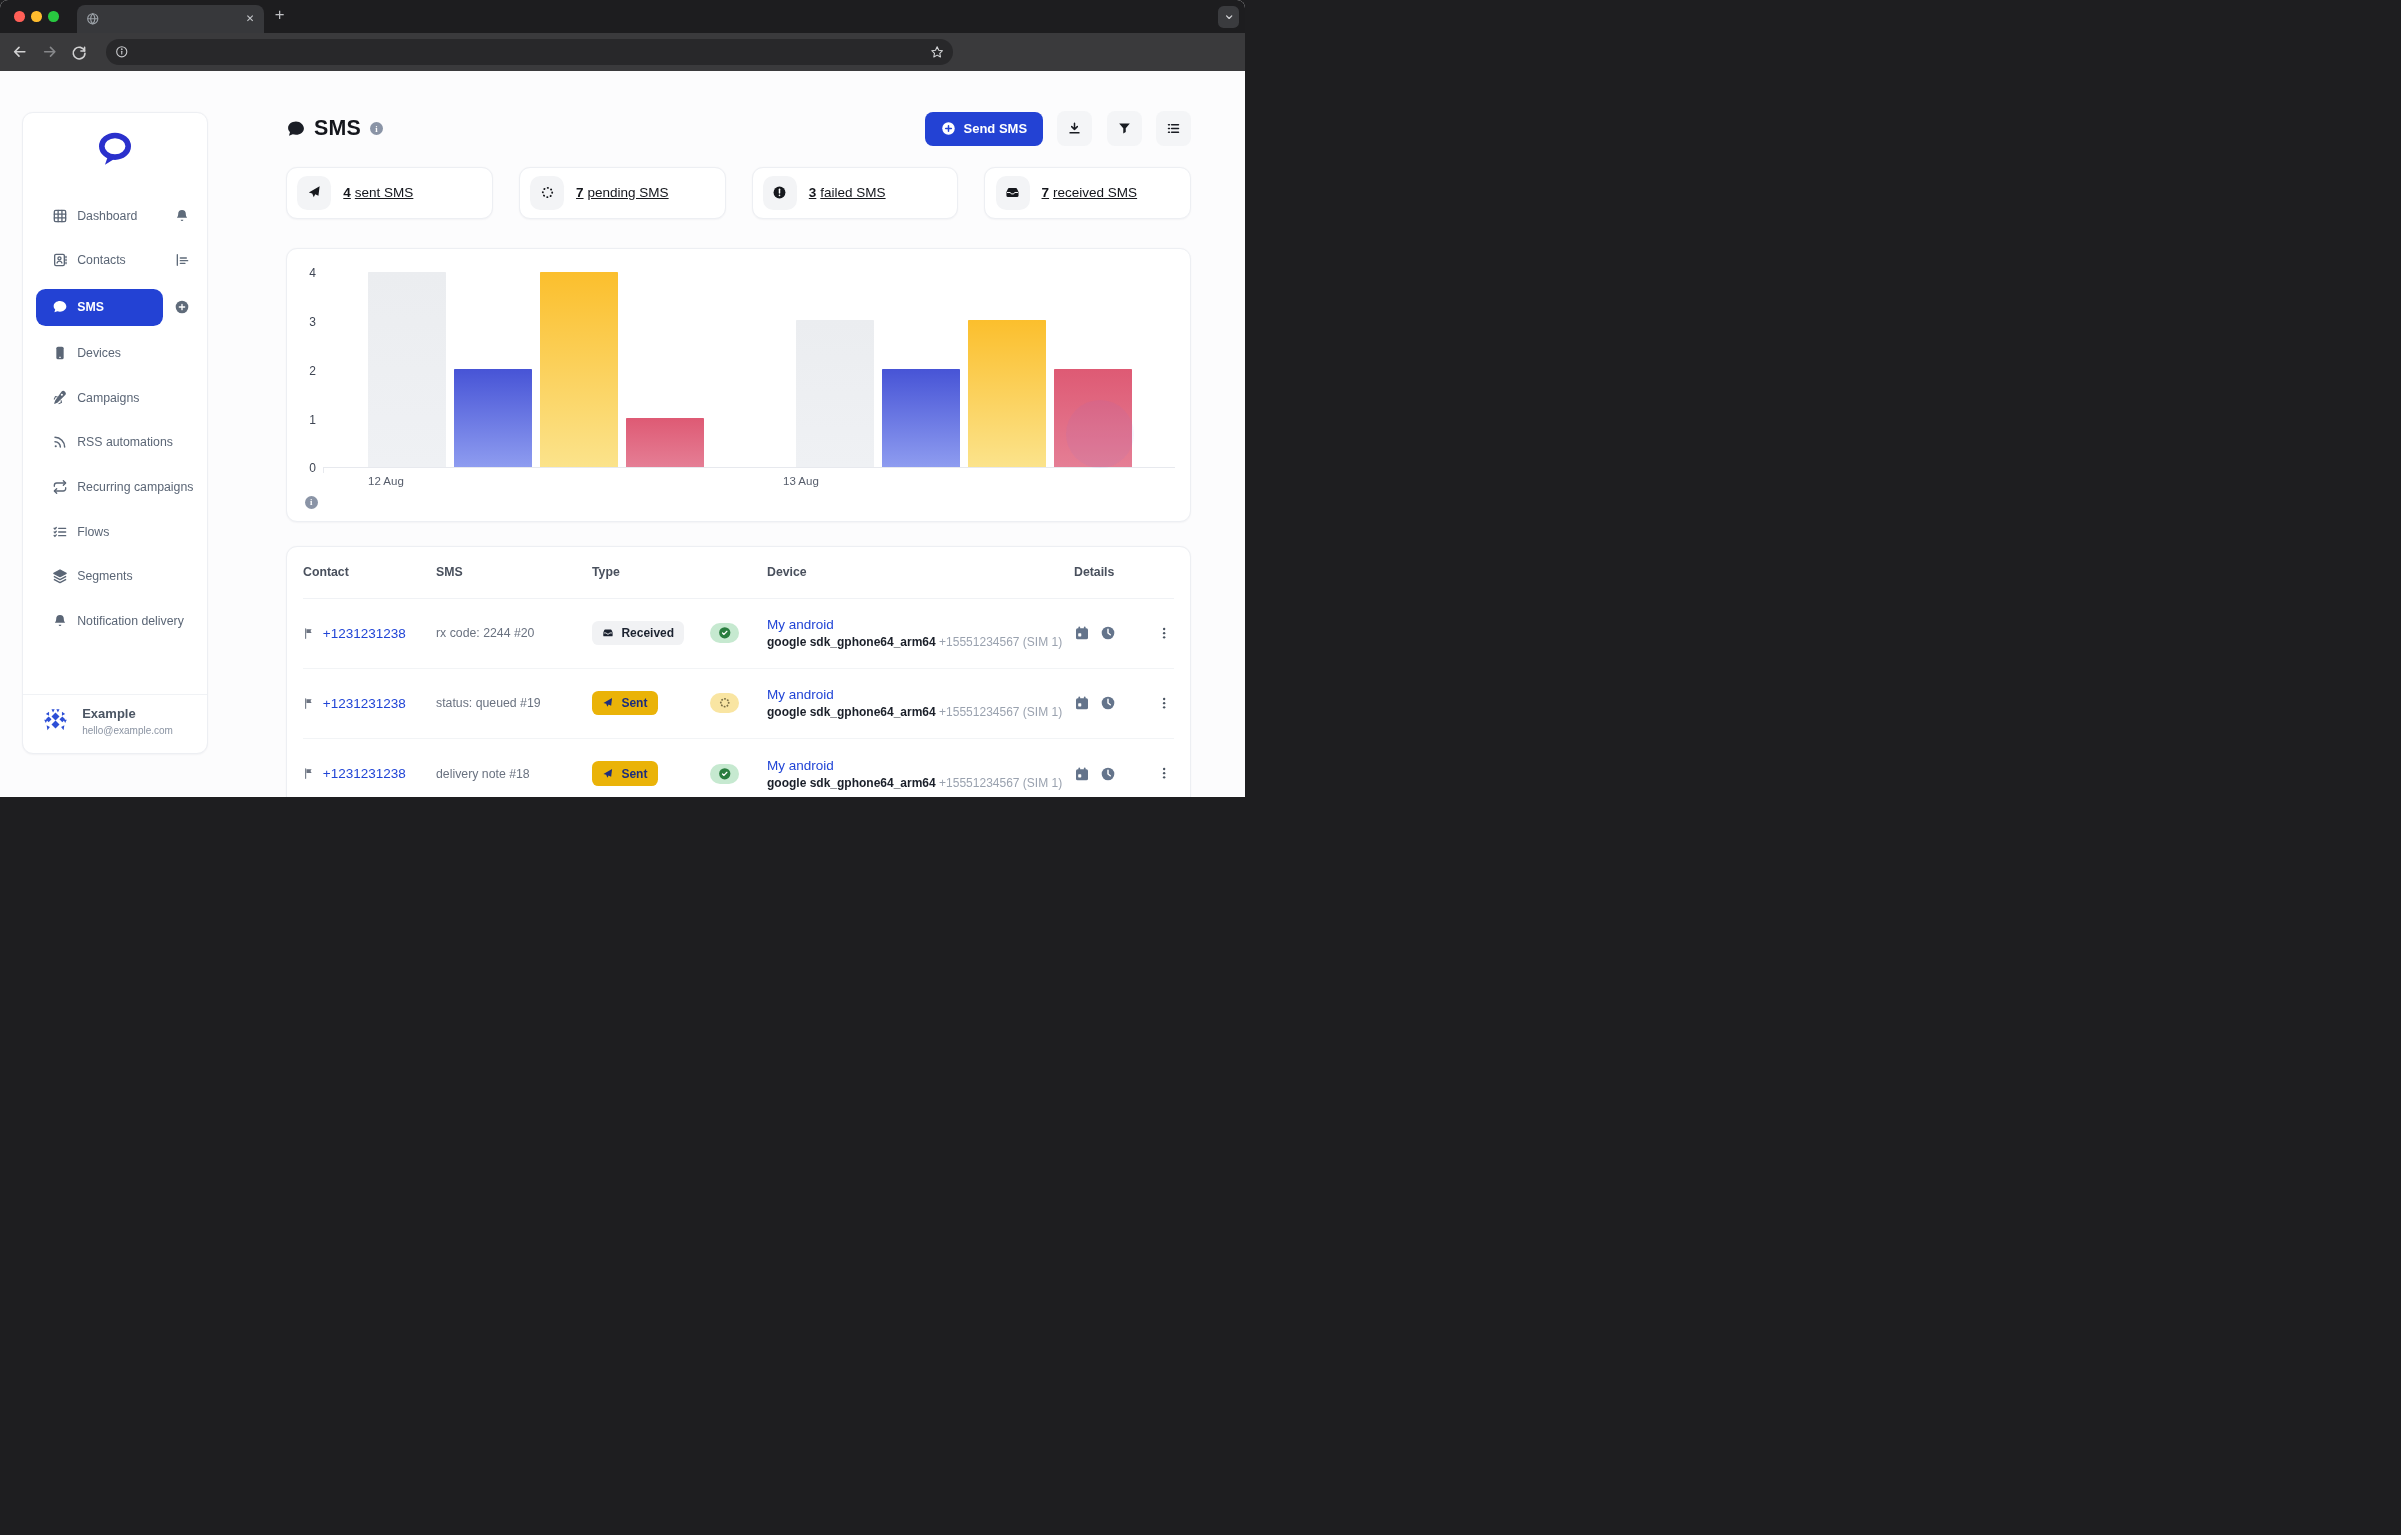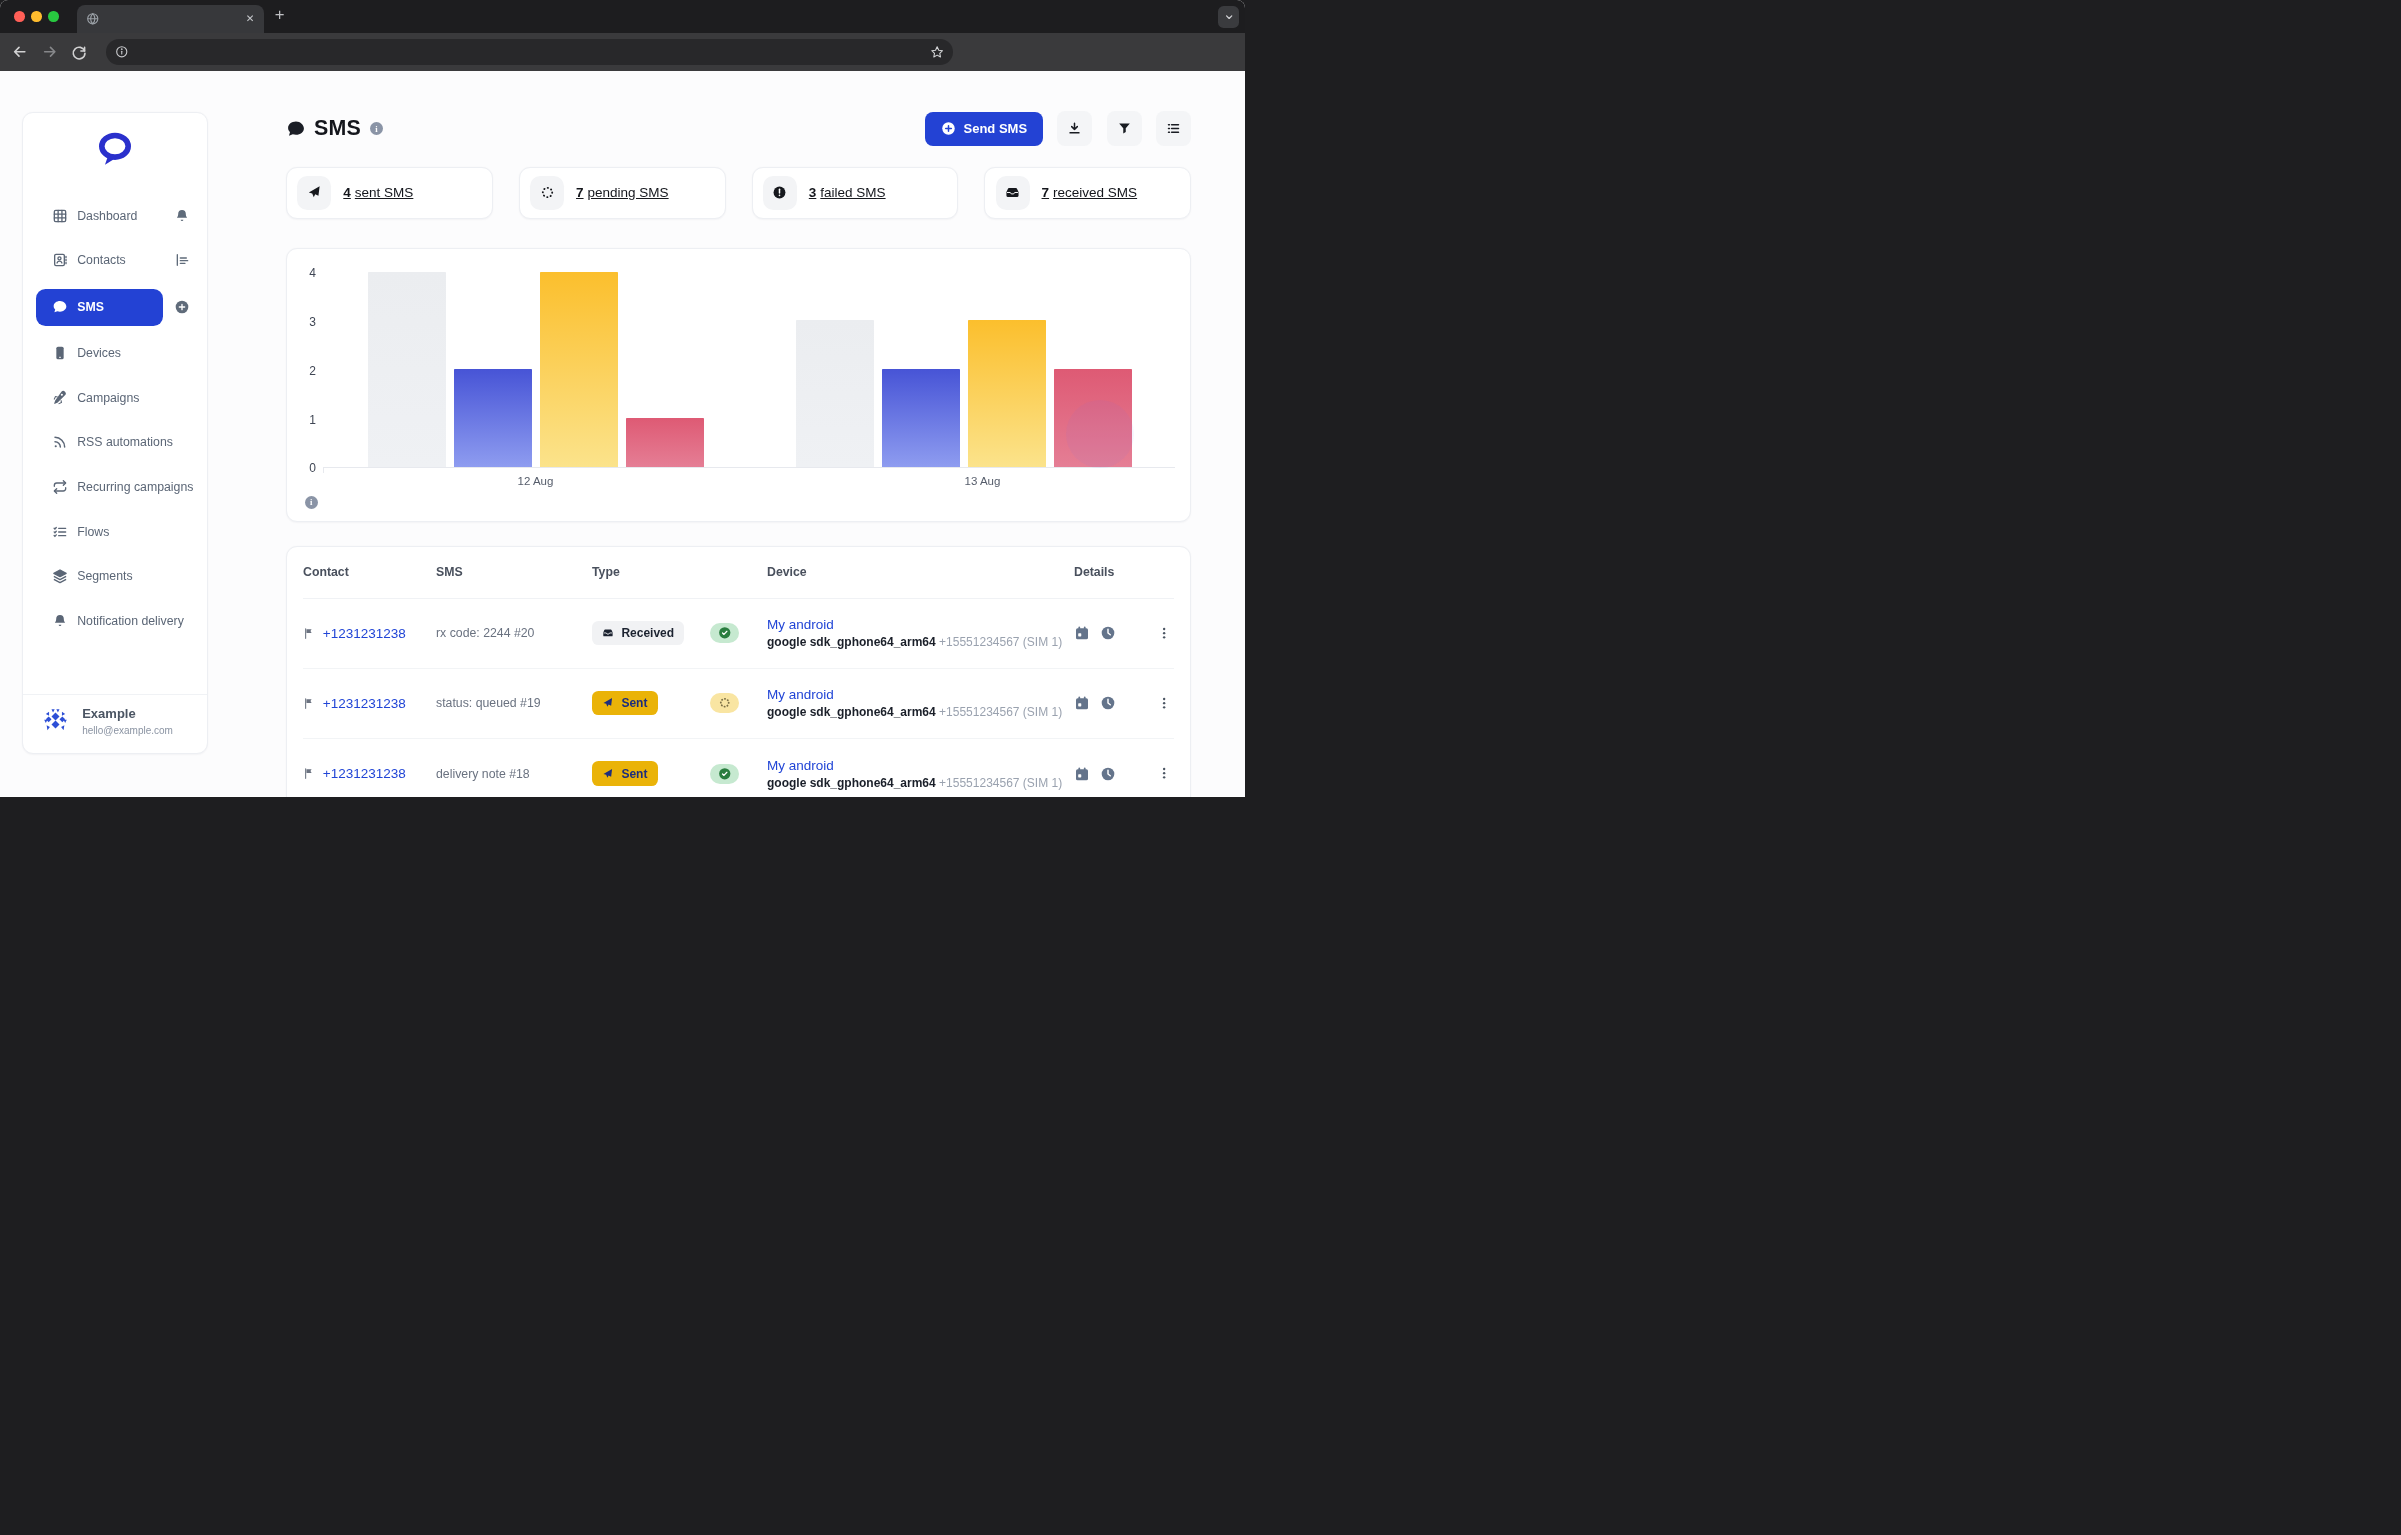--- a/index.html
+++ b/index.html
@@ -64,21 +64,21 @@
   .stat-text b { font-weight:700; margin-right:4px; }
 
   
   .chart-card { margin-top:29px; height:274px; position:relative; }
   .plot { position:absolute; left:36px; right:15px; top:24px; height:195px; border-bottom:0.8px solid #e7e9ee; }
   .plot:before { content:""; position:absolute; left:0; bottom:-6.4px; width:0.8px; height:6.4px; background:#e7e9ee; }
   .yticks { position:absolute; left:0; top:24px; width:29px; height:195px; }
   .ytick { position:absolute; right:0; width:29px; text-align:right; font-size:12px; color:#3f4654; transform:translateY(-50%); }
   .bar-group { position:absolute; bottom:0; display:flex; align-items:flex-end; gap:8px; }
   .bar { width:78px; border-radius:0.8px 0.8px 0 0; }
-  .xlabel { position:absolute; top:226px; width:335px; text-align:center; font-size:11.5px; color:#565d6b; }
+  .xlabel { position:absolute; top:226px; width:335px; text-align:left; font-size:11.5px; color:#565d6b; }
   .chart-info { position:absolute; left:17.5px; top:247px; width:13.5px; height:13.5px; border-radius:50%; background:#8a94a6; color:#fff; font-size:8.7px; font-weight:700; display:flex; align-items:center; justify-content:center; font-family:"Liberation Serif", serif; }
   .watermark { position:absolute; right:56px; top:151px; width:68px; height:68px; border-radius:50%; background:rgba(116,108,238,0.07); }
 
   
   .table-card { margin-top:24px; height:266px; padding:0 16px; overflow:hidden; }
   .tgrid { display:grid; grid-template-columns:133px 156px 118px 57px 307px 70px 1fr; align-items:center; }
   .thead { height:52px; border-bottom:0.8px solid #f0f2f5; font-size:12.3px; font-weight:700; color:#49505d; }
   .trow { height:70px; border-bottom:0.8px solid #f2f4f6; }
   .trow:last-child { border-bottom:none; }
   .cell-contact { display:flex; align-items:center; gap:7.1px; }
@@ -399,21 +399,21 @@
             </div>
           <div class="bar-group" style="left:473px">
               <div class="bar" style="height: 147px; background: linear-gradient(rgb(235, 237, 240), rgb(239, 241, 244));"></div>
               <div class="bar" style="height: 98px; background: linear-gradient(rgb(71, 84, 214), rgb(142, 156, 240));"></div>
               <div class="bar" style="height: 147px; background: linear-gradient(rgb(251, 191, 45), rgb(251, 227, 139));"></div>
               <div class="bar" style="height: 98px; background: linear-gradient(rgb(222, 90, 116), rgb(229, 126, 149));"></div>
             </div>
         </div>
         <div class="watermark"></div>
         <span class="xlabel" style="left:81px">12 Aug</span>
-        <span class="xlabel" style="left:528px">13 Aug</span>
+        <span class="xlabel" style="left:496px">13 Aug</span>
         <span class="chart-info">i</span>
       </div>
 
       <div class="card table-card">
         <div class="tgrid thead">
           <span style="grid-column:1">Contact</span>
           <span style="grid-column:2">SMS</span>
           <span style="grid-column:3">Type</span>
           <span style="grid-column:5">Device</span>
           <span style="grid-column:6">Details</span>

